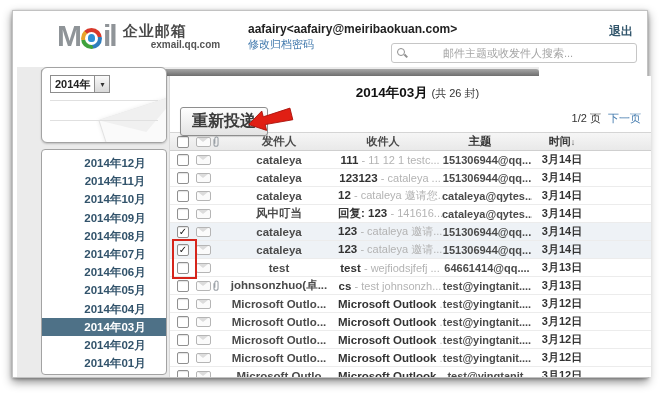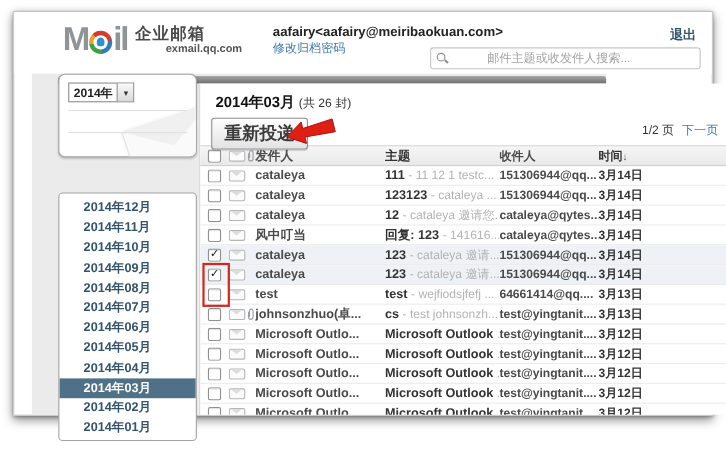--- a/index.html
+++ b/index.html
@@ -31,42 +31,42 @@
     border:1px solid #c6c6c6; border-radius:3px; background:#fff; }
   .search-icn { position:absolute; left:5px; top:4px; width:8px; height:8px;
     border:1.5px solid #8f8f8f; border-radius:50%; }
   .search-icn::after { content:""; position:absolute; left:6px; top:6px; width:4px; height:1.5px;
     background:#8f8f8f; transform:rotate(45deg); }
   .searchbox input { position:absolute; left:18px; top:1px; width:220px; height:16px;
     border:none; outline:none; font-size:11px; color:#555;padding-left:33px; }
   .searchbox input::placeholder { color:#a3a3a3; }
 
   
-  .content { position:absolute; left:16px; top:56px; width:522px; height:310px; background:#ebebeb; }
+  .content { position:absolute; left:4px; top:56px; width:522px; height:310px; background:#ebebeb;text-align:center; }
   .darkstrip { position:absolute; left:24px; right:0; top:2px; height:7px;
     background:linear-gradient(#a7a7a7,#6e6e6e); border-radius:3px 3px 0 0; }
 
   
   .cal-box { position:absolute; left:24px; top:0; width:126px; height:76px; background:#fff;
     border:1px solid #a3a3a3; border-radius:6px; overflow:hidden; z-index:3;
     box-shadow:0 1px 2px rgba(0,0,0,.2); }
   .cal-line { position:absolute; left:8px; right:8px; height:1px; background:#e0e0e0; }
   .env-art { position:absolute; right:-22px; bottom:-14px; width:84px; height:50px; background:#fafafa;
     border:1px solid #e2e2e2; transform:rotate(-18deg); box-shadow:0 0 4px rgba(0,0,0,.08); }
   .env-art::before { content:""; position:absolute; left:-1px; top:-1px;
     border-left:42px solid transparent; border-right:42px solid transparent;
     border-top:26px solid #f0f0f0; }
   .year-box { position:absolute; left:8px; top:7px; height:18px; border:1px solid #8d8d8d;
     background:#fff; display:flex; align-items:center; cursor:pointer; z-index:2; }
   .year-box .yr { font-size:11px; font-weight:bold; color:#222; padding:0 4px; }
   .year-box .dd { width:15px; height:16px; border-left:1px solid #8d8d8d;
     background:linear-gradient(#fafafa,#d9d9d9); font-size:8px; color:#333;
     display:flex; align-items:center; justify-content:center; }
   .month-list { position:absolute; left:24px; top:82px; width:126px; height:226px; background:#fff;
-    border:1px solid #a3a3a3; border-radius:4px; padding:4px 0; overflow:hidden; z-index:2;margin-top:26px; }
+    border:1px solid #a3a3a3; border-radius:4px; padding:4px 0; overflow:hidden; z-index:2; }
   .month-item { height:18.2px; line-height:18.2px; padding-left:22px; font-size:11.5px;
     font-weight:bold; color:#32536b; cursor:pointer; white-space:nowrap; }
   .month-item.active { background:#4e7187; color:#fff; }
 
   
   .main { position:absolute; left:152px; top:9px; width:482px; height:301px; background:#fff;
     overflow:hidden; border-left:1px solid #d9d9d9; }
   .m-title { padding:8px 0 2px 14px; font-size:13px; color:#111; }
   .m-title b { font-size:13.5px; }
   .m-title .count { font-size:11px; font-weight:normal; color:#333; }
@@ -223,22 +223,22 @@
           </span>
         <span class="cell c-icon">
           <span class="env"></span>
           <span class="clip">
             <svg width="8" height="12" viewBox="0 0 9 13">
                 <path d="M2.2 3.5 L2.2 9 a2.3 2.3 0 0 0 4.6 0 L6.8 2.7 a1.8 1.8 0 0 0 -3.6 0 L3.2 8.6" fill="none" stroke="#9aa0a6" stroke-width="1.2"></path>
               </svg>
           </span>
         </span>
         <span class="cell c-sender">发件人</span>
+        <span class="cell c-recipient">收件人</span>
         <span class="cell c-subject">主题</span>
-        <span class="cell c-recipient">收件人</span>
         <span class="cell c-time">
           <span>时间</span><span class="sort">↓</span>
         </span>
       </div>
 
       <div class="rows">
         <div class="ann-box"></div>
 
           <div class="trow">
             <span class="cell c-check">

